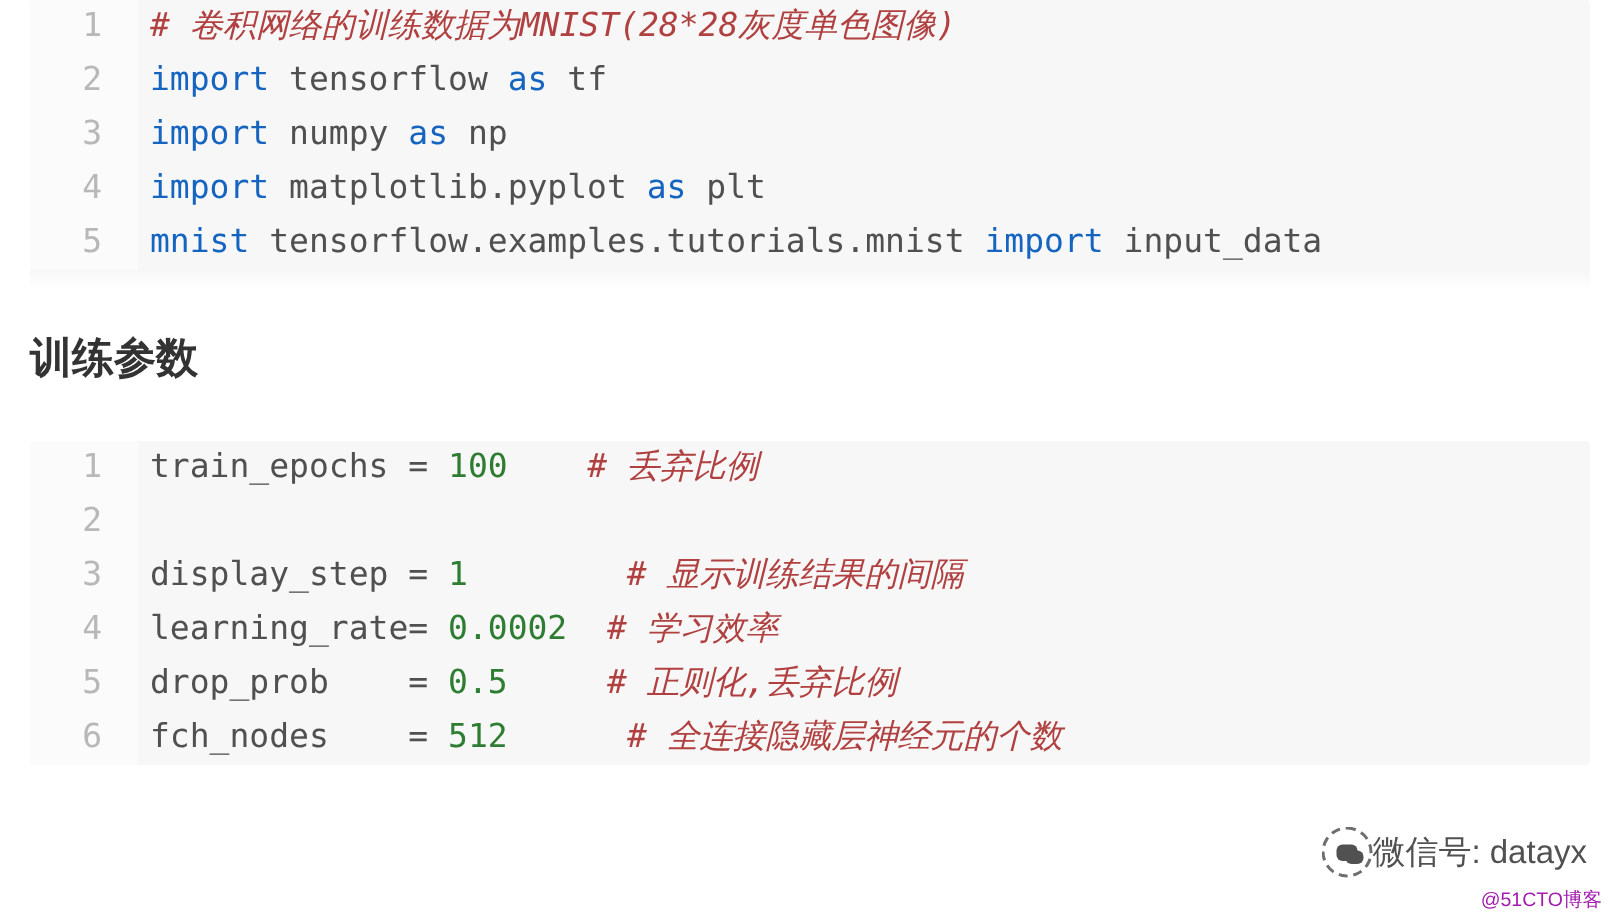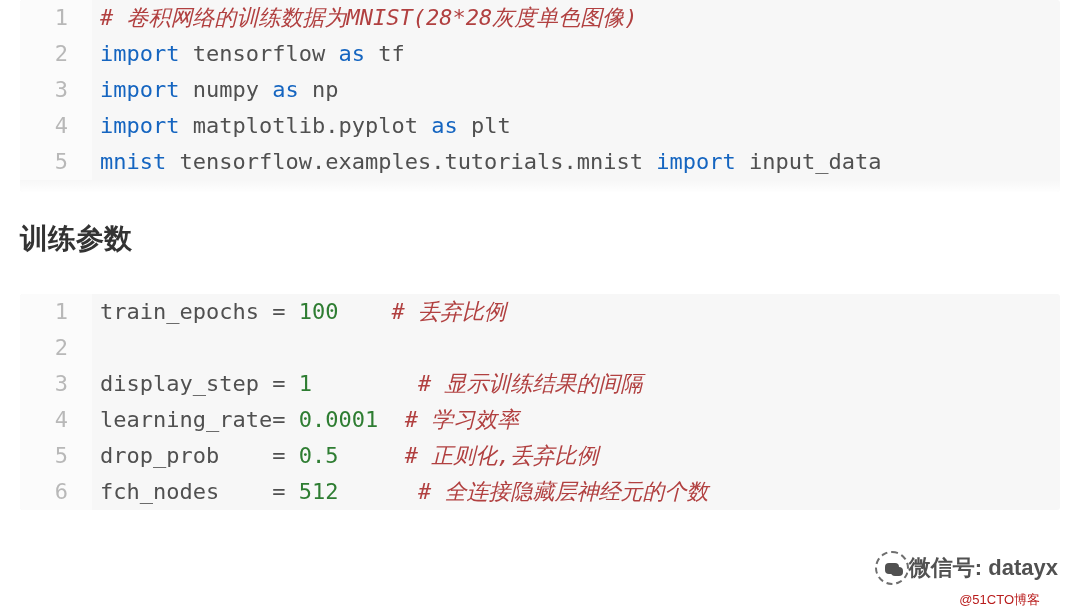--- a/index.html
+++ b/index.html
@@ -62,21 +62,20 @@
     }
     .watermark {
       position: absolute;
       right: 22px;
       bottom: 26px;
       display: flex;
       align-items: center;
       color: #333;
       opacity: 0.85;
       z-index: 5;
-      font-weight: bold;
     }
     .wechat-icon {
       width: 34px; height: 34px;
       border-radius: 50%;
       border: 2px dashed #555;
       display: flex;
       align-items: center;
       justify-content: center;
       position: relative;
     }
@@ -90,24 +89,24 @@
       position: absolute;
       top: 14px; left: 14px;
       width: 12px; height: 9px;
     }
     .wm-text {
       font-size: 22px;
       color: #333;
     }
     .attrib {
       position: absolute;
-      right: 40px;
+      right: 12px;
       bottom: 2px;
       font-size: 13px;
-      color: #b91c1c;
+      color: #a21caf;
     }
   </style>
 </head>
 <body>
 
 <div class="code-block">
   <div id="block1-host">
       <div class="code-row">
         <div class="gutter">1</div>
         <div class="code"><span class="comment"># 卷积网络的训练数据为MNIST(28*28灰度单色图像)</span></div>
@@ -142,21 +141,21 @@
       </div>
       <div class="code-row">
         <div class="gutter">2</div>
       </div>
       <div class="code-row">
         <div class="gutter">3</div>
         <div class="code"><span class="ident">display_step = </span><span class="num">1</span><span class="ident">        </span><span class="comment"># 显示训练结果的间隔</span></div>
       </div>
       <div class="code-row">
         <div class="gutter">4</div>
-        <div class="code"><span class="ident">learning_rate= </span><span class="num">0.0001</span><span class="ident">  </span><span class="comment"># 学习效率</span></div>
+        <div class="code"><span class="ident">learning_rate= </span><span class="num">0.0002</span><span class="ident">  </span><span class="comment"># 学习效率</span></div>
       </div>
       <div class="code-row">
         <div class="gutter">5</div>
         <div class="code"><span class="ident">drop_prob    = </span><span class="num">0.5</span><span class="ident">     </span><span class="comment"># 正则化,丢弃比例</span></div>
       </div>
       <div class="code-row">
         <div class="gutter">6</div>
         <div class="code"><span class="ident">fch_nodes    = </span><span class="num">512</span><span class="ident">      </span><span class="comment"># 全连接隐藏层神经元的个数</span></div>
       </div>
     </div>

